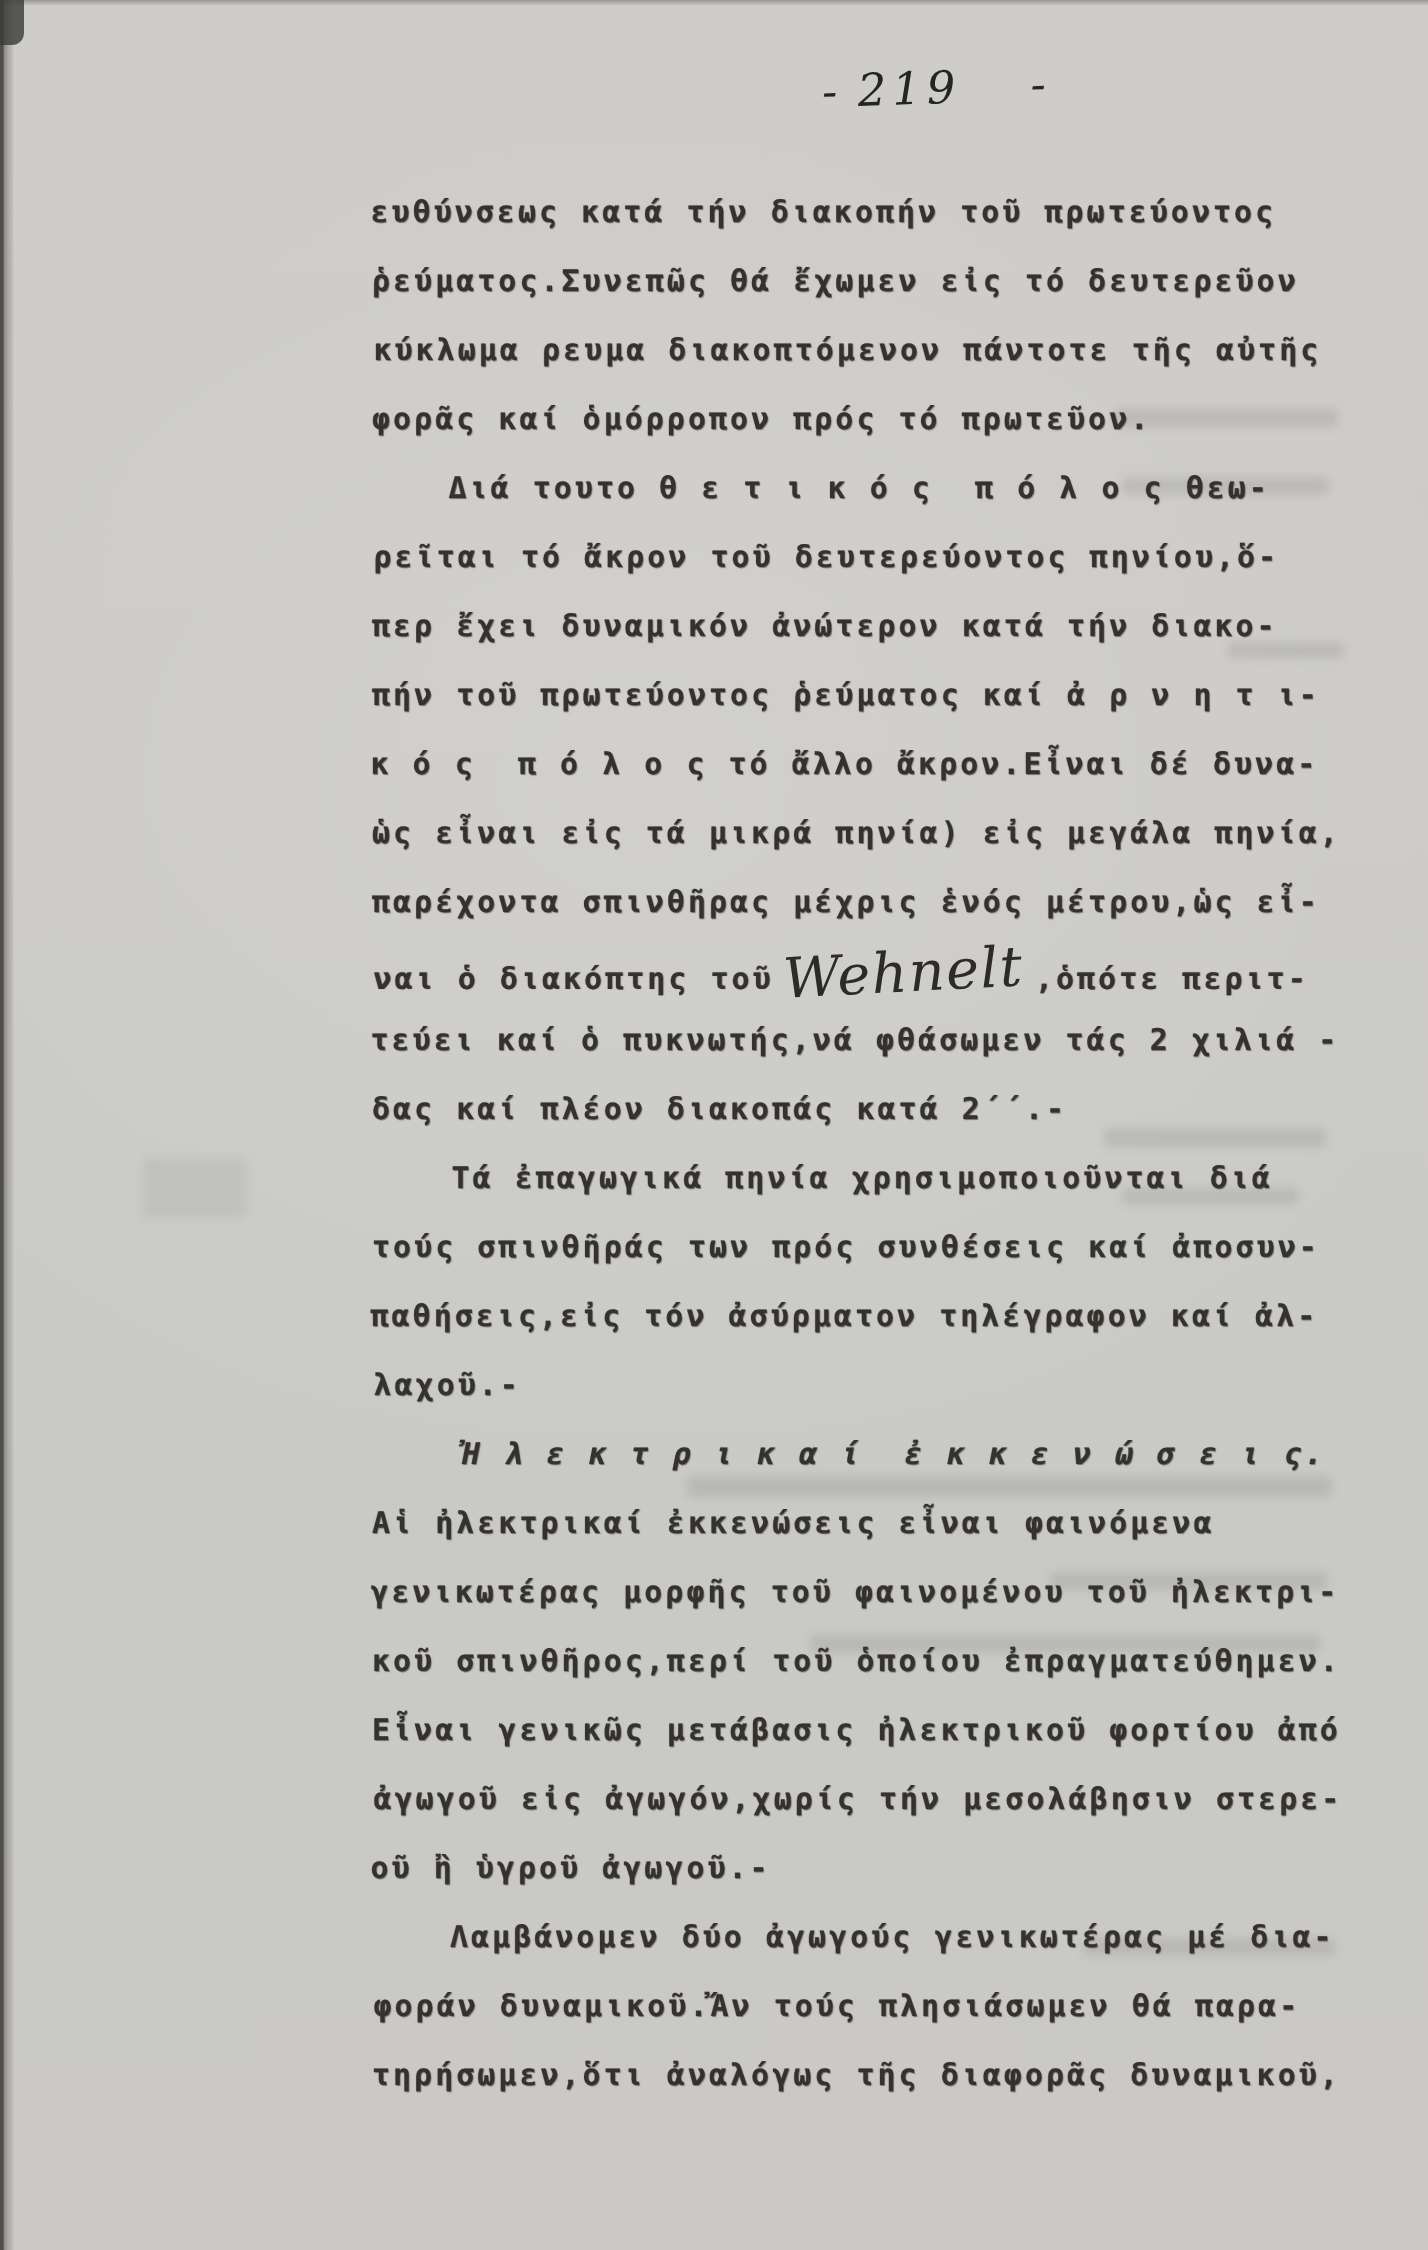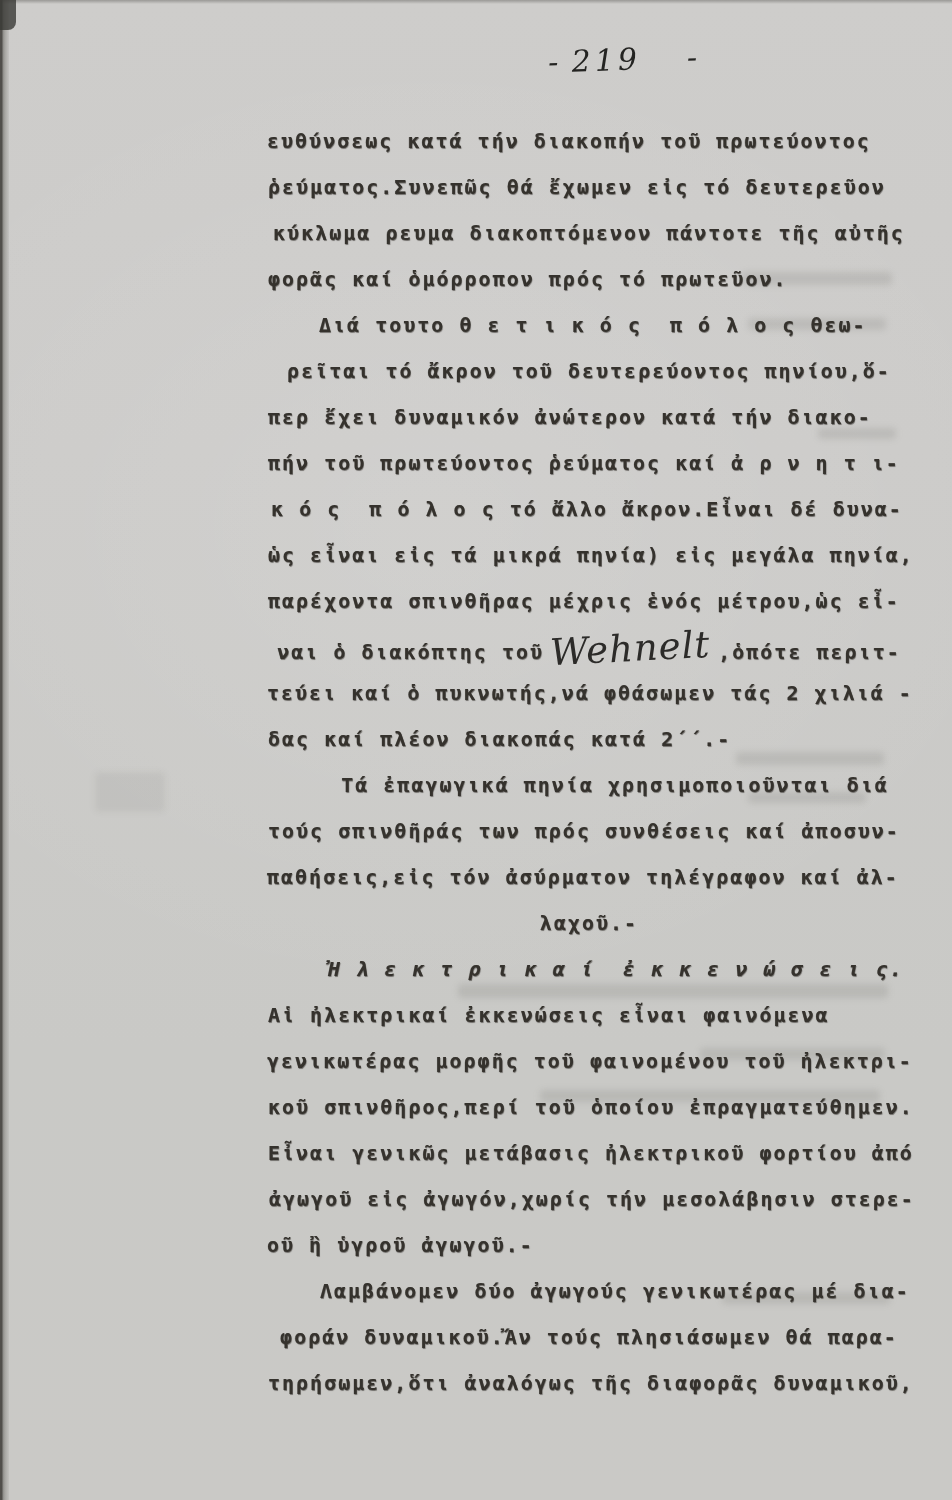--- a/index.html
+++ b/index.html
@@ -43,23 +43,22 @@
   .page-number .num{letter-spacing:4px;}
   
   .text-block{
     position:absolute;left:248px;top:118px;width:660px;
   }
   .line{
     height:46px;line-height:46px;white-space:pre;
     font-size:20px;letter-spacing:2px;font-weight:bold;
     color:#35322d;
     text-shadow:0.5px 0.5px 0.7px rgba(45,42,38,0.55), -0.3px 0 0.5px rgba(45,42,38,0.3);
-    margin-left:20px;
   }
-  .line:nth-child(3n){transform:translateX(1px);text-align:center;}
+  .line:nth-child(3n){transform:translateX(1px);}
   .line:nth-child(4n+1){transform:translateX(-1px);}
   .indent{padding-left:52px;}
   .heading{padding-left:60px;font-style:italic;}
   .handwritten{
     font-family:"DejaVu Serif",serif;font-style:italic;font-weight:normal;
     font-size:37px;color:#2c2b29;letter-spacing:1px;
     display:inline-block;transform:rotate(-3deg) translateY(2px);
     text-shadow:none;padding:0 8px 0 6px;
   }
 </style>

